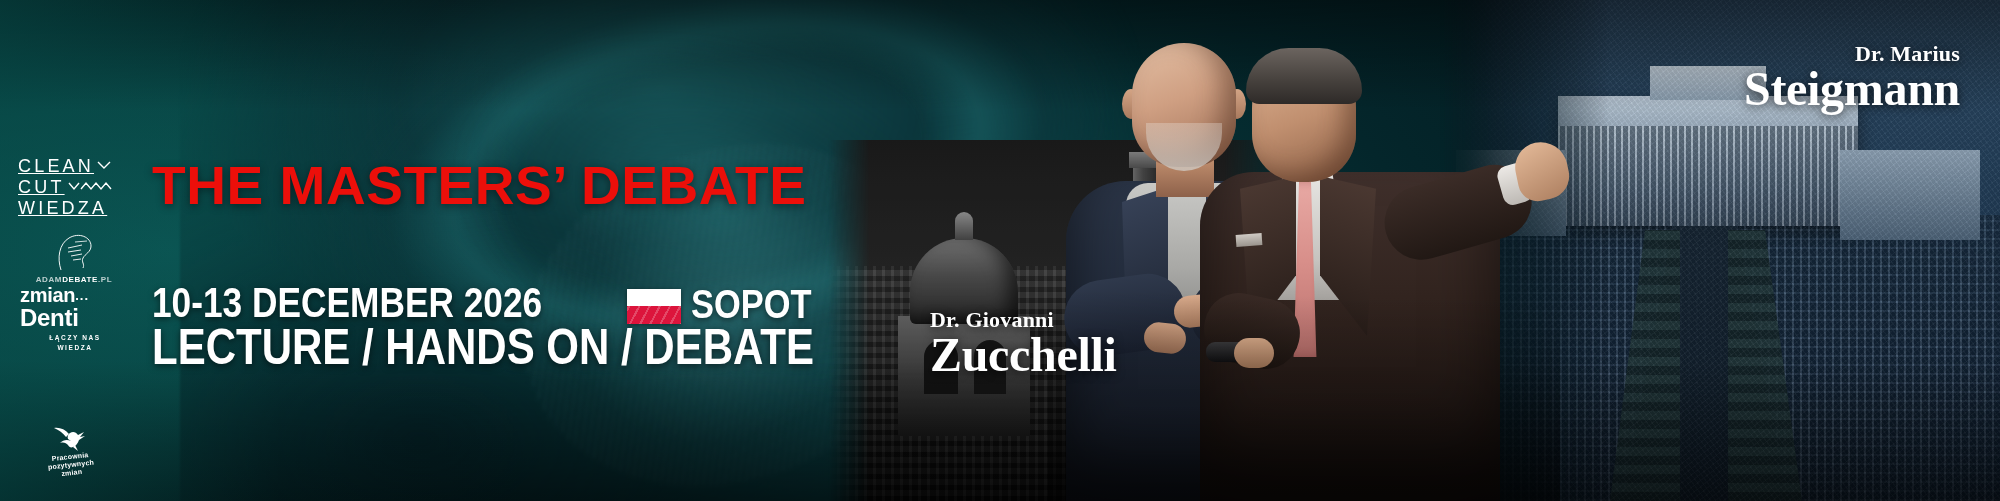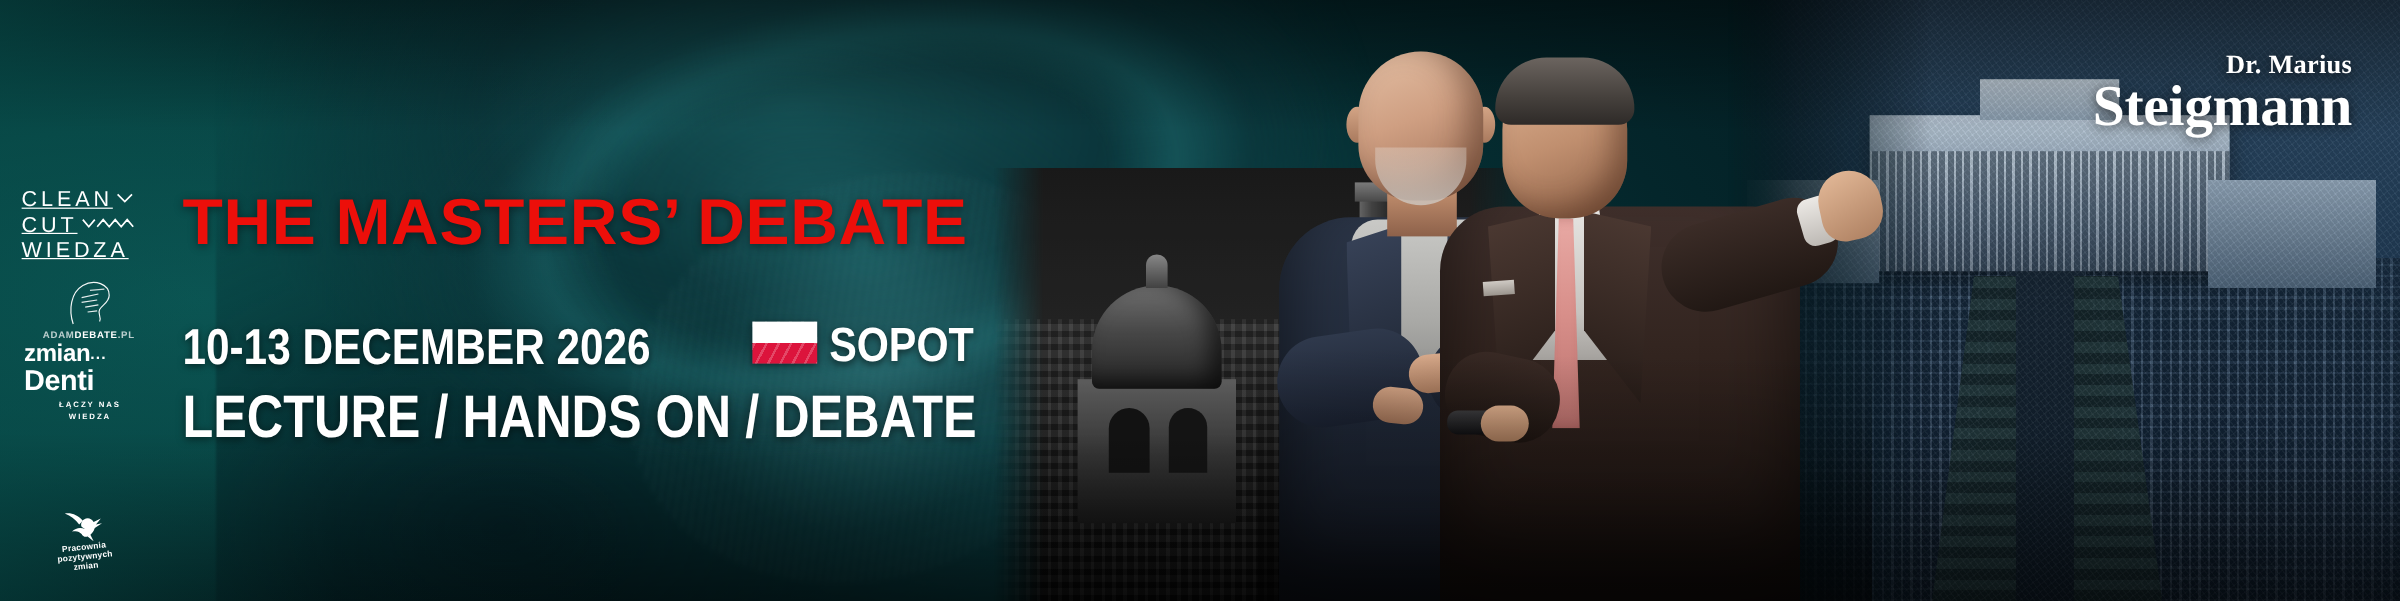--- a/index.html
+++ b/index.html
@@ -252,22 +252,22 @@
 
   
   .headline{
     position:absolute;left:152px;top:158px;
     font-size:54px;font-weight:700;letter-spacing:.5px;line-height:1;
     color:#ec0f0a;white-space:nowrap;
     transform:scaleX(1.02);transform-origin:left center;
     text-shadow:0 2px 8px rgba(0,0,0,.45);
   }
   .dateline{
-    position:absolute;left:152px;top:268px;
-    display:flex;align-items:flex-start;gap:10px;white-space:nowrap;
+    position:absolute;left:152px;top:282px;
+    display:flex;align-items:flex-end;gap:10px;white-space:nowrap;
   }
   .date-txt{
     font-size:42px;font-weight:700;color:#fff;letter-spacing:0px;line-height:1;
     transform:scaleX(.84);transform-origin:left center;
     text-shadow:0 2px 7px rgba(0,0,0,.55);
   }
   .flag{
     width:54px;height:35px;border:0;display:inline-block;position:relative;
     background:linear-gradient(180deg,#ffffff 0 50%, #dc143c 50% 100%);
     box-shadow:0 1px 5px rgba(0,0,0,.5);
@@ -439,14 +439,18 @@
     <span class="sopot">SOPOT</span>
   </div>
 
   <div class="formatline">LECTURE / HANDS ON / DEBATE</div>
 
   <div class="name-block name-steigmann">
     <div class="name-pre">Dr. Marius</div>
     <div class="name-main">Steigmann</div>
   </div>
 
+  <div class="name-block name-zucchelli">
+    <div class="name-pre">Dr. Giovanni</div>
+    <div class="name-main">Zucchelli</div>
+  </div>
 
 </div>
 
 </body></html>

